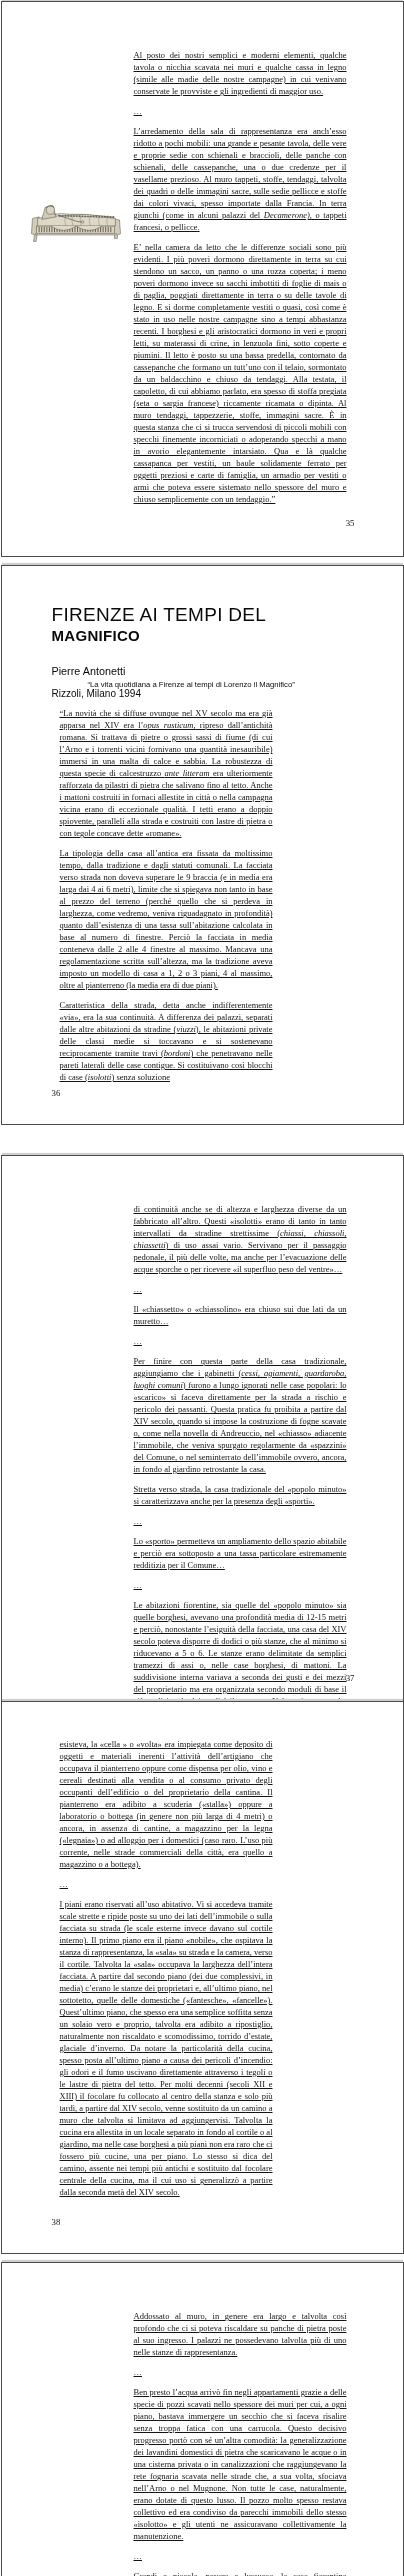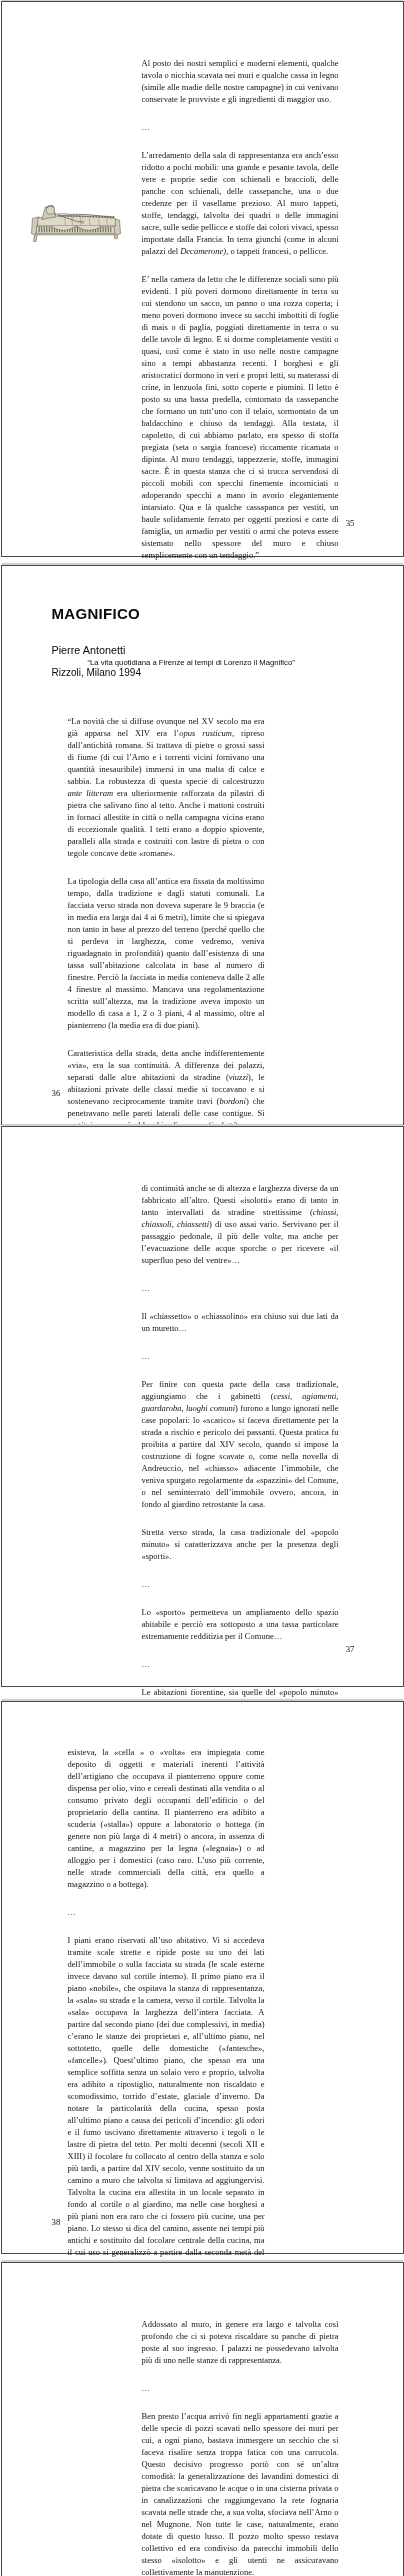--- a/index.html
+++ b/index.html
@@ -10,21 +10,21 @@
   .page{
     position:absolute;left:0.5px;width:403px;box-sizing:border-box;
     background:#ffffff;border:1px solid #4a4a4a;
     box-shadow:0 -3.1px 0 -1px #cfcfcf;
   }
   .textcol{
     position:absolute;width:229px;
     font-size:8.5px;line-height:12px;text-align:justify;
     letter-spacing:0;
   }
-  .textcol p{margin:16px;padding:0;}
+  .textcol p{margin:8px;padding:0;text-decoration:underline;}
   .textcol p.ellipsis{text-align:left;}
   .col-right{left:124px;}
   .col-left{left:50px;}
   .pagenum{
     position:absolute;font-size:8.8px;line-height:12px;color:#141414;
   }
   .num-right{left:124px;width:229px;text-align:right;}
   .num-left{left:50px;width:229px;text-align:left;}
   .heading{
     position:absolute;left:50px;top:38px;width:247px;
@@ -72,34 +72,35 @@
       <p>Al posto dei nostri semplici e moderni elementi, qualche tavola o nicchia scavata nei muri e qualche cassa in legno (simile alle madie delle nostre campagne) in cui venivano conservate le provviste e gli ingredienti di maggior uso.</p>
       <p class="ellipsis">…</p>
       <p>L’arredamento della sala di rappresentanza era anch’esso ridotto a pochi mobili: una grande e pesante tavola, delle vere e proprie sedie con schienali e braccioli, delle panche con schienali, delle cassepanche, una o due credenze per il vasellame prezioso. Al muro tappeti, stoffe, tendaggi, talvolta dei quadri o delle immagini sacre, sulle sedie pellicce e stoffe dai colori vivaci, spesso importate dalla Francia. In terra giunchi (come in alcuni palazzi del <i>Decamerone),</i> o tappeti francesi, o pellicce.</p>
       <p>E’ nella camera da letto che le differenze sociali sono più evidenti. I più poveri dormono direttamente in terra su cui stendono un sacco, un panno o una rozza coperta; i meno poveri dormono invece su sacchi imbottiti di foglie di mais o di paglia, poggiati direttamente in terra o su delle tavole di legno. E si dorme completamente vestiti o quasi, così come è stato in uso nelle nostre campagne sino a tempi abbastanza recenti. I borghesi e gli aristocratici dormono in veri e propri letti, su materassi di crine, in lenzuola fini, sotto coperte e piumini. Il letto è posto su una bassa predella, contornato da cassepanche che formano un tutt’uno con il telaio, sormontato da un baldacchino e chiuso da tendaggi. Alla testata, il capoletto, di cui abbiamo parlato, era spesso di stoffa pregiata (seta o sargia francese) riccamente ricamata o dipinta. Al muro tendaggi, tappezzerie, stoffe, immagini sacre. È in questa stanza che ci si trucca servendosi di piccoli mobili con specchi finemente incorniciati o adoperando specchi a mano in avorio elegantemente intarsiato. Qua e là qualche cassapanca per vestiti, un baule solidamente ferrato per oggetti preziosi e carte di famiglia, un armadio per vestiti o armi che poteva essere sistemato nello spessore del muro e chiuso semplicemente con un tendaggio.”</p>
     </div>
   <div class="pagenum num-right" style="bottom:27px;">35</div>
 </section>
 
 <section class="page" style="top:565px;height:560px;">
   <header class="heading">
+    <h1 class="t1">FIRENZE AI TEMPI DEL</h1>
     <h2 class="t2">MAGNIFICO</h2>
     <div class="author">Pierre Antonetti</div>
     <div class="source">“La vita quotidiana a Firenze ai tempi di Lorenzo il Magnifico”</div>
     <div class="edition">Rizzoli, Milano 1994</div>
   </header>
   <div class="textcol col-left" style="top:133px;">
       <p>“La novità che si diffuse ovunque nel XV secolo ma era già apparsa nel XIV era l’<i>opus rusticum,</i> ripreso dall’antichità romana. Si trattava di pietre o grossi sassi di fiume (di cui l’Arno e i torrenti vicini fornivano una quantità inesauribile) immersi in una malta di calce e sabbia. La robustezza di questa specie di calcestruzzo <i>ante litteram</i> era ulteriormente rafforzata da pilastri di pietra che salivano fino al tetto. Anche i mattoni costruiti in fornaci allestite in città o nella campagna vicina erano di eccezionale qualità. I tetti erano a doppio spiovente, paralleli alla strada e costruiti con lastre di pietra o con tegole concave dette «romane».</p>
       <p>La tipologia della casa all’antica era fissata da moltissimo tempo, dalla tradizione e dagli statuti comunali. La facciata verso strada non doveva superare le 9 braccia (e in media era larga dai 4 ai 6 metri), limite che si spiegava non tanto in base al prezzo del terreno (perché quello che si perdeva in larghezza, come vedremo, veniva riguadagnato in profondità) quanto dall’esistenza di una tassa sull’abitazione calcolata in base al numero di finestre. Perciò la facciata in media conteneva dalle 2 alle 4 finestre al massimo. Mancava una regolamentazione scritta sull’altezza, ma la tradizione aveva imposto un modello di casa a 1, 2 o 3 piani, 4 al massimo, oltre al pianterreno (la media era di due piani).</p>
       <p>Caratteristica della strada, detta anche indifferentemente «via», era la sua continuità. A differenza dei palazzi, separati dalle altre abitazioni da stradine (<i>viuzzi</i>), le abitazioni private delle classi medie si toccavano e si sostenevano reciprocamente tramite travi (<i>bordoni</i>) che penetravano nelle pareti laterali delle case contigue. Si costituivano così blocchi di case (<i>isolotti</i>) senza soluzione</p>
     </div>
   <div class="pagenum num-left" style="bottom:25px;">36</div>
 </section>
 
-<section class="page" style="top:1126px;height:561px;">
+<section class="page" style="top:1155px;height:561px;">
   <div class="textcol col-right" style="top:39px;">
       <p>di continuità anche se di altezza e larghezza diverse da un fabbricato all’altro. Questi «isolotti» erano di tanto in tanto intervallati da stradine strettissime (<i>chiassi, chiassoli, chiassetti</i>) di uso assai vario. Servivano per il passaggio pedonale, il più delle volte, ma anche per l’evacuazione delle acque sporche o per ricevere «il superfluo peso del ventre»…</p>
       <p class="ellipsis">…</p>
       <p>Il «chiassetto» o «chiassolino» era chiuso sui due lati da un muretto…</p>
       <p class="ellipsis">…</p>
       <p>Per finire con questa parte della casa tradizionale, aggiungiamo che i gabinetti (<i>cessi, agiamenti, guardaroba, luoghi comuni</i>) furono a lungo ignorati nelle case popolari: lo «scarico» si faceva direttamente per la strada a rischio e pericolo dei passanti. Questa pratica fu proibita a partire dal XIV secolo, quando si impose la costruzione di fogne scavate o, come nella novella di Andreuccio, nel «chiasso» adiacente l’immobile, che veniva spurgato regolarmente da «spazzini» del Comune, o nel seminterrato dell’immobile ovvero, ancora, in fondo al giardino retrostante la casa.</p>
       <p>Stretta verso strada, la casa tradizionale del «popolo minuto» si caratterizzava anche per la presenza degli «sporti».</p>
       <p class="ellipsis">…</p>
       <p>Lo «sporto» permetteva un ampliamento dello spazio abitabile e perciò era sottoposto a una tassa particolare estremamente redditizia per il Comune…</p>
       <p class="ellipsis">…</p>

